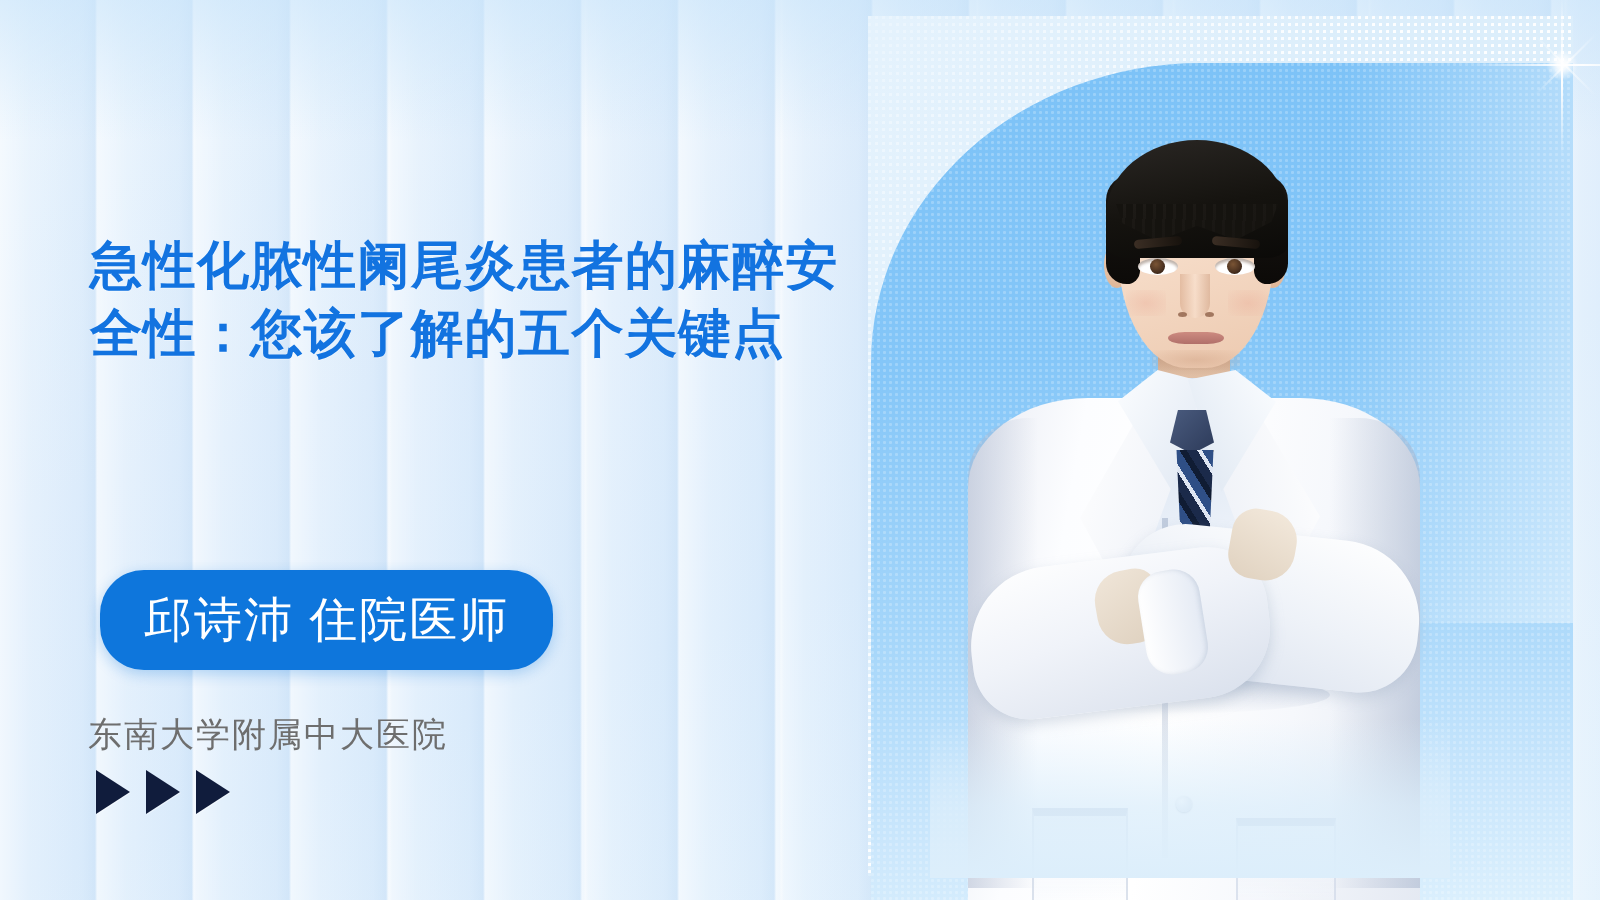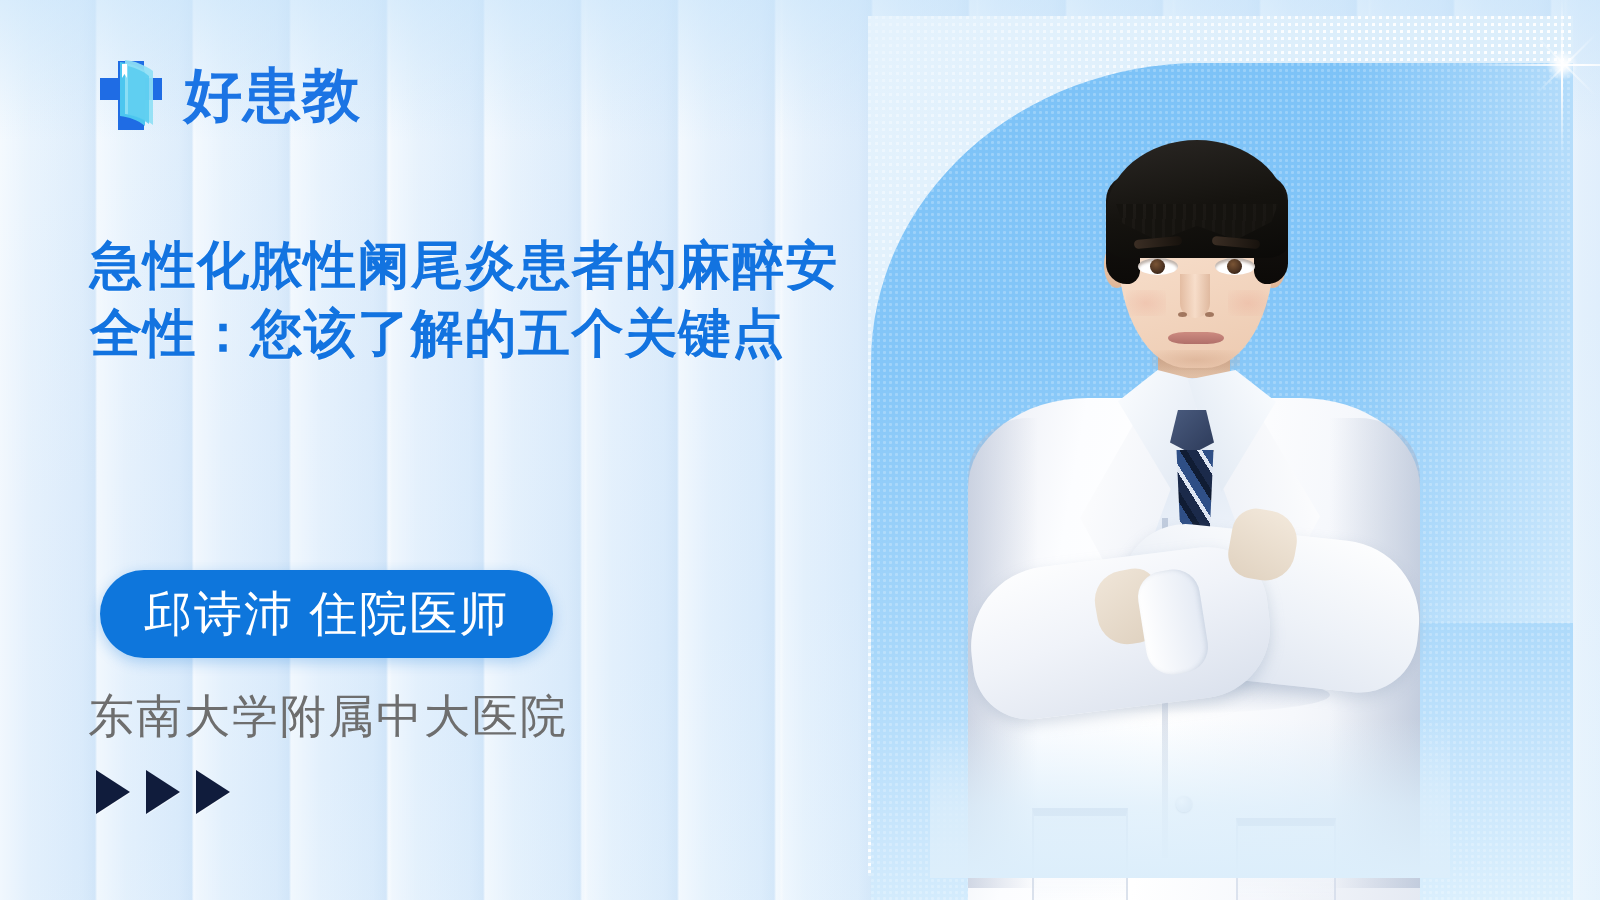--- a/index.html
+++ b/index.html
@@ -412,38 +412,38 @@
     letter-spacing: 1.5px;
     font-family: "Liberation Sans", "DejaVu Sans", sans-serif;
     text-shadow: 0 1px 0 rgba(255,255,255,0.35);
   }
 
   
   .badge {
     position: absolute;
     left: 100px; top: 570px;
     height: 72px;
-    padding: 8px 44px;
+    padding: 14px 44px;
     display: flex;
     align-items: center;
     background: #0e76dc;
     border-radius: 44px;
     color: #ffffff;
     font-size: 48px;
     font-weight: 400;
     letter-spacing: 2px;
     white-space: nowrap;
     box-shadow: 0 4px 14px rgba(14,118,220,0.28);
   }
 
   
   .hospital {
     position: absolute;
-    left: 88px; top: 686px;
-    font-size: 46px;
+    left: 88px; top: 712px;
+    font-size: 34px;
     color: #6e6e6e;
     letter-spacing: 2px;
     white-space: nowrap;
   }
 
   
   .arrows {
     position: absolute;
     left: 96px; top: 770px;
     display: flex;
@@ -531,32 +531,20 @@
   </div>
 
   <div class="sparkle">
     <div class="ray-d1"></div>
     <div class="ray-d2"></div>
     <div class="ray-v"></div>
     <div class="ray-h"></div>
     <div class="core"></div>
   </div>
 
-  <div class="logo-row">
-    <span class="logo-mark">
-      <svg width="78" height="86" viewBox="0 0 78 86" aria-hidden="true">
-        <path d="M8 26h18V9h26v17h18v22H52v30H26V48H8z" fill="#1f6ce4"></path>
-        <path d="M28 10c9 1 18 4 25 9v55c-7-6-16-9-25-10z" fill="#4cc6ef"></path>
-        <path d="M33 8c10 1 20 5 28 11v54c-8-6-18-10-28-11z" fill="#8fe0f5" opacity="0.92"></path>
-        <path d="M30 12h5v14l-2.5-4-2.5 4z" fill="#ffffff"></path>
-        <path d="M36 14c8 2 15 5 21 10v48c-6-5-13-8-21-9z" fill="#58cdf0" opacity="0.85"></path>
-      </svg>
-    </span>
-    <span class="logo-text">好患教</span>
-  </div>
 
   <div class="headline">急性化脓性阑尾炎患者的麻醉安全性：您该了解的五个关键点</div>
 
   <div class="badge">邱诗沛 住院医师</div>
 
   <div class="hospital">东南大学附属中大医院</div>
 
   <div class="arrows">
     <span class="arrow"></span>
     <span class="arrow"></span>

